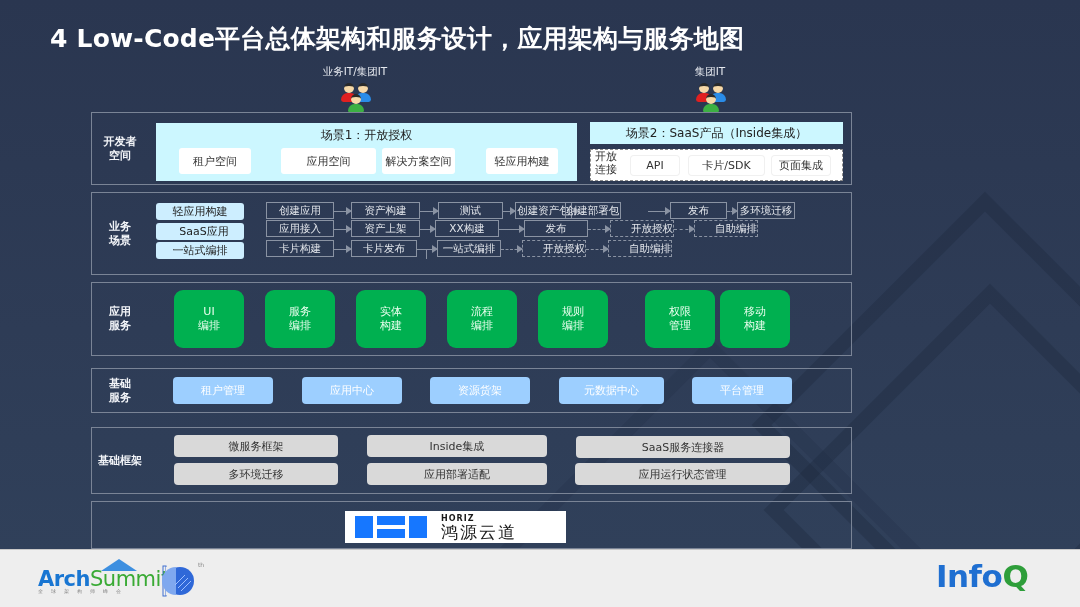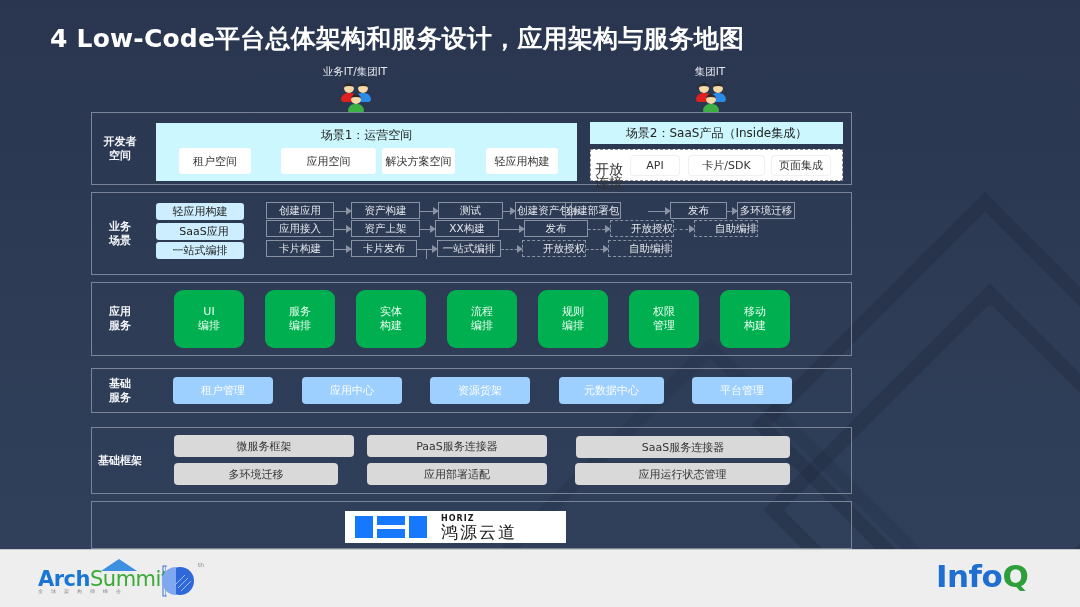--- a/index.html
+++ b/index.html
@@ -47,21 +47,21 @@
   .layer-label.wide { width: 60px; justify-content: flex-start; padding-left: 6px; }
 
   .scene1 { position: absolute; left: 64px; top: 10px; width: 421px; height: 58px; background: #ccf7ff; }
   .scene-title { text-align: center; color: #222; font-size: 12px; margin-top: 4px; }
   .space-box {
     position: absolute; top: 25px; height: 26px; background: #ffffff; border-radius: 3px;
     color: #333; font-size: 11px; display: flex; align-items: center; justify-content: center;
   }
   .scene2-head { position: absolute; left: 498px; top: 9px; width: 253px; height: 22px; background: #ccf7ff; color: #222; font-size: 12px; text-align: center; line-height: 22px; }
   .scene2-body { position: absolute; left: 498px; top: 36px; width: 253px; height: 32px; background: #ffffff; border: 1.5px dashed #8b8b8b; }
-  .open-conn { position: absolute; left: 4px; top: 13px; color: #333; font-size: 14px; line-height: 13px; white-space: pre-line; }
+  .open-conn { position: absolute; left: 4px; top: 0; color: #333; font-size: 11px; line-height: 13px; white-space: pre-line; }
   .s2-box { position: absolute; top: 6px; height: 19px; background: #fff; color: #333; font-size: 11px; display: flex; align-items: center; justify-content: center; border-radius: 3px; box-shadow: 0 0 0 1px #f0f0f0; }
 
   .biz-scene { position: absolute; left: 64px; width: 88px; height: 17px; background: #cdeeff; border-radius: 3px; color: #222; font-size: 11px; display: flex; align-items: center; justify-content: center; }
   .flow-box { position: absolute; height: 17px; border: 1px solid #8a93a3; color: #e4e7ec; font-size: 10.5px; display: flex; align-items: center; justify-content: center; white-space: nowrap; }
   .flow-box.dashed { border-style: dashed; padding-left: 20px; }
   .arrow { position: absolute; height: 1px; background: #8a93a3; }
   .arrow.dashed { background: none; border-top: 1px dashed #8a93a3; height: 0; }
   .arrow::after { content: ""; position: absolute; right: -1px; top: -4px; border-left: 6px solid #8a93a3; border-top: 4px solid transparent; border-bottom: 4px solid transparent; }
   .arrow.dashed::after { top: -5px; }
   .vline { position: absolute; width: 1px; background: #8a93a3; }
@@ -128,21 +128,21 @@
         <div class="head"></div>
         <div class="body" style="background:#3cb043;"></div>
       </div>
   </div>
 </div>
 
 <div class="layer" style="top:112px; height:73px;">
   <div class="layer-label">开发者
 空间</div>
   <div class="scene1">
-    <div class="scene-title">场景1：运营空间</div>
+    <div class="scene-title">场景1：开放授权</div>
     <div class="space-box" style="left:23px; width:72px;">租户空间</div>
     <div class="space-box" style="left:125px; width:95px;">应用空间</div>
     <div class="space-box" style="left:226px; width:73px;">解决方案空间</div>
     <div class="space-box" style="left:330px; width:72px;">轻应用构建</div>
   </div>
   <div class="scene2-head">场景2：SaaS产品（Inside集成）</div>
   <div class="scene2-body">
     <div class="open-conn">开放
 连接</div>
     <div class="s2-box" style="left:40px; width:48px;">API</div>
@@ -202,40 +202,40 @@
   <div class="green" style="left:82px;">UI
 编排</div>
   <div class="green" style="left:173px;">服务
 编排</div>
   <div class="green" style="left:264px;">实体
 构建</div>
   <div class="green" style="left:355px;">流程
 编排</div>
   <div class="green" style="left:446px;">规则
 编排</div>
-  <div class="green" style="left:537px;">权限
+  <div class="green" style="left:553px;">权限
 管理</div>
   <div class="green" style="left:628px;">移动
 构建</div>
 </div>
 
 <div class="layer" style="top:368px; height:45px;">
   <div class="layer-label">基础
 服务</div>
   <div class="lblue" style="left:81px;">租户管理</div>
   <div class="lblue" style="left:210px;">应用中心</div>
   <div class="lblue" style="left:338px;">资源货架</div>
   <div class="lblue" style="left:467px; width:105px;">元数据中心</div>
   <div class="lblue" style="left:600px;">平台管理</div>
 </div>
 
 <div class="layer" style="top:427px; height:67px;">
   <div class="layer-label wide">基础框架</div>
-  <div class="grey" style="left:82px; top:7px; width:180px;font-family:Liberation Mono, monospace;">微服务框架</div>
-  <div class="grey" style="left:275px; top:7px; width:180px;">PaaS服务连接器</div>
+  <div class="grey" style="left:82px; top:7px; width:164px;font-family:Liberation Mono, monospace;">微服务框架</div>
+  <div class="grey" style="left:275px; top:7px; width:180px;">Inside集成</div>
   <div class="grey" style="left:484px; top:8px; width:214px;">SaaS服务连接器</div>
   <div class="grey" style="left:82px; top:35px; width:164px;">多环境迁移</div>
   <div class="grey" style="left:275px; top:35px; width:180px;">应用部署适配</div>
   <div class="grey" style="left:483px; top:35px; width:215px;">应用运行状态管理</div>
 </div>
 
 <div class="layer" style="top:501px; height:48px;">
   <div class="horiz-logo">
     <div class="horiz-mark">
       <span style="left:0; top:0; width:18px; height:22px;"></span>

